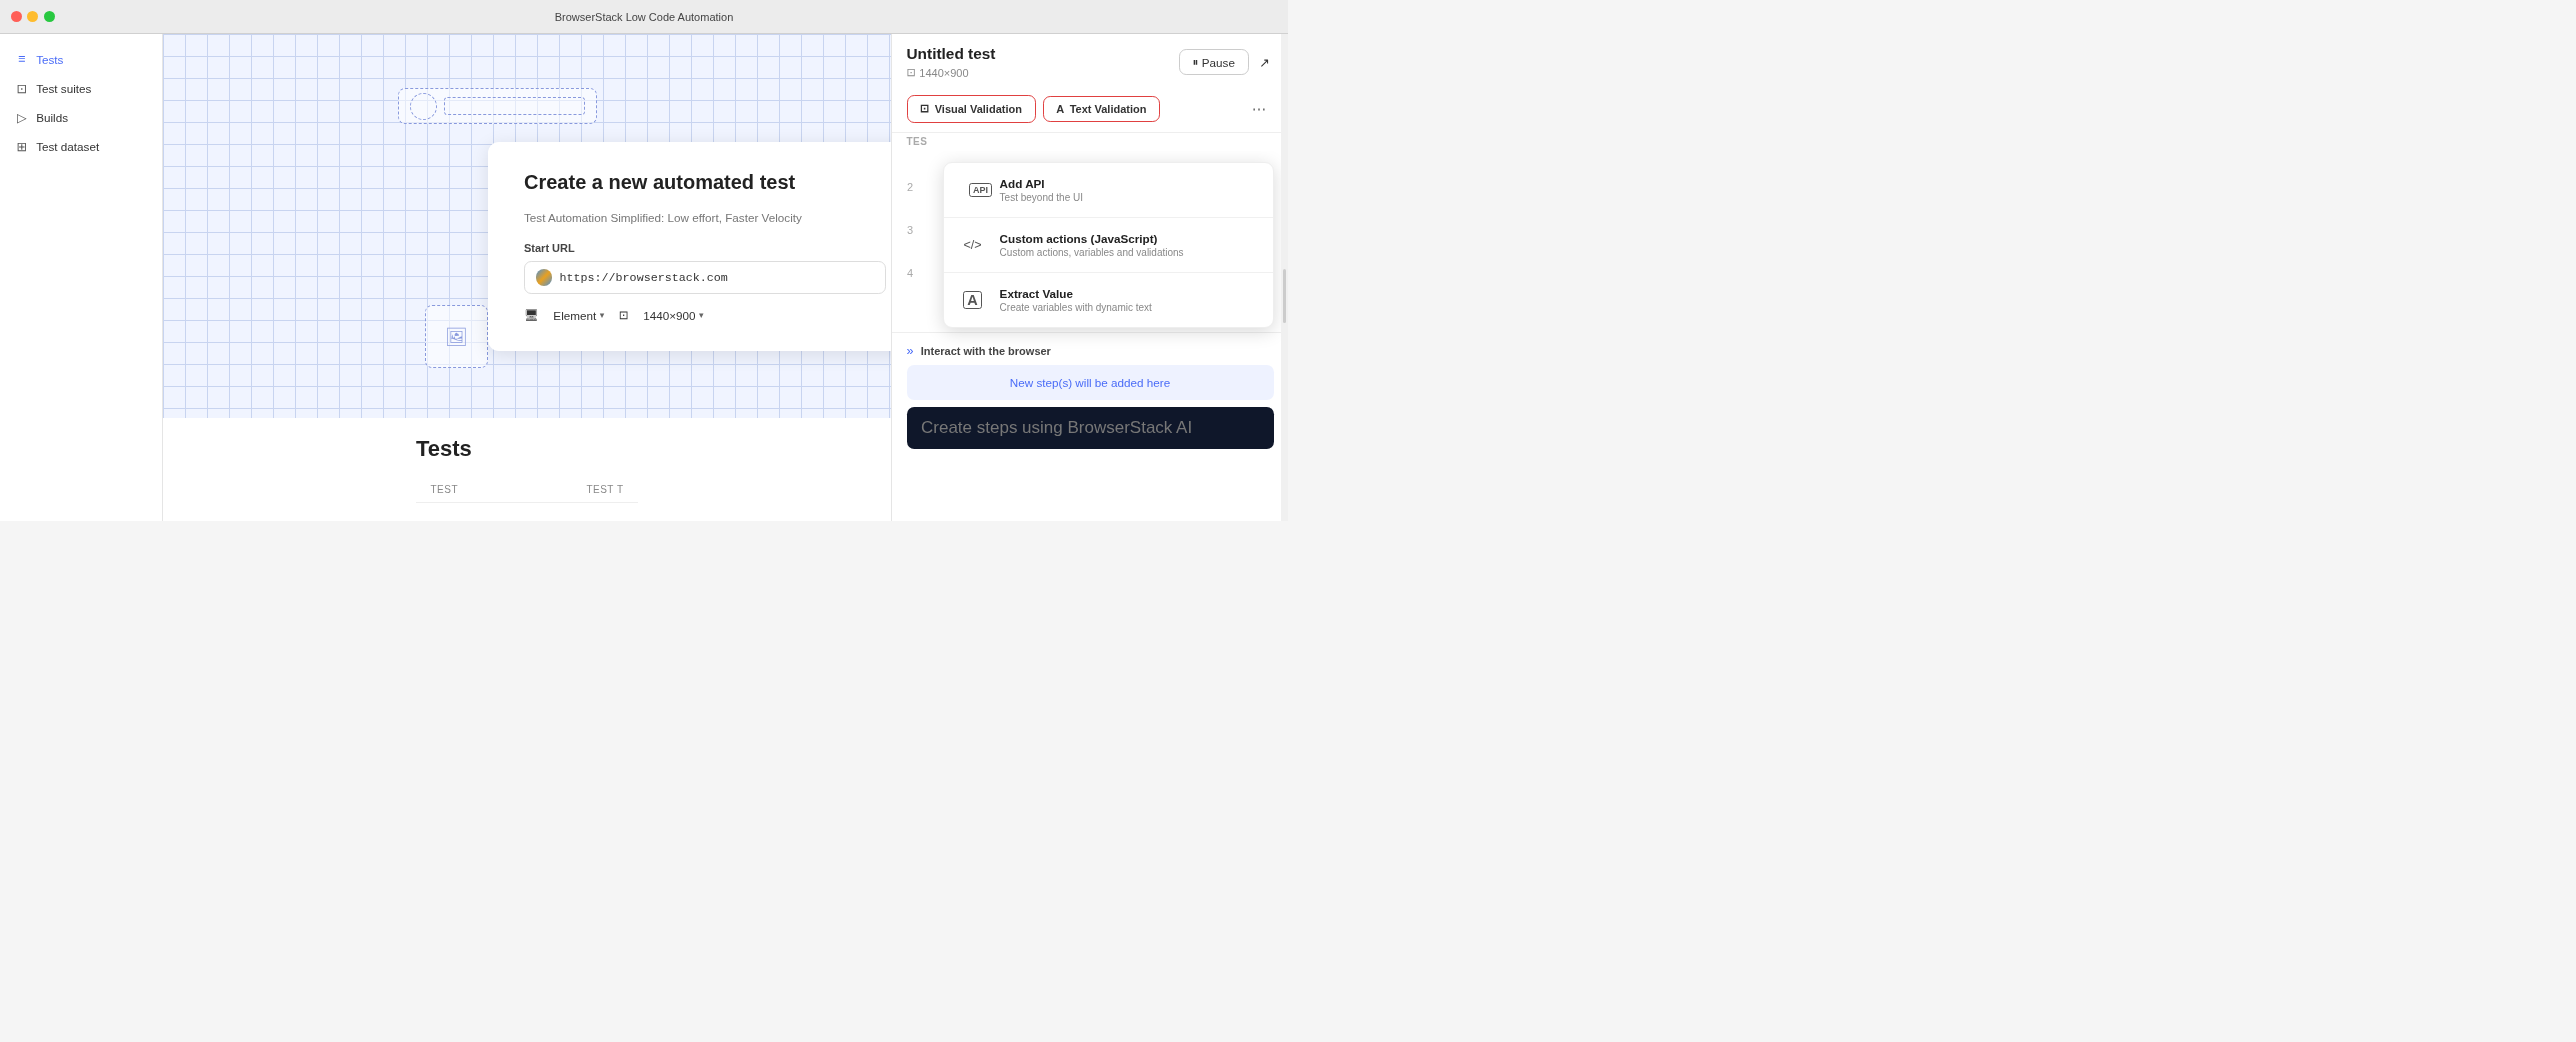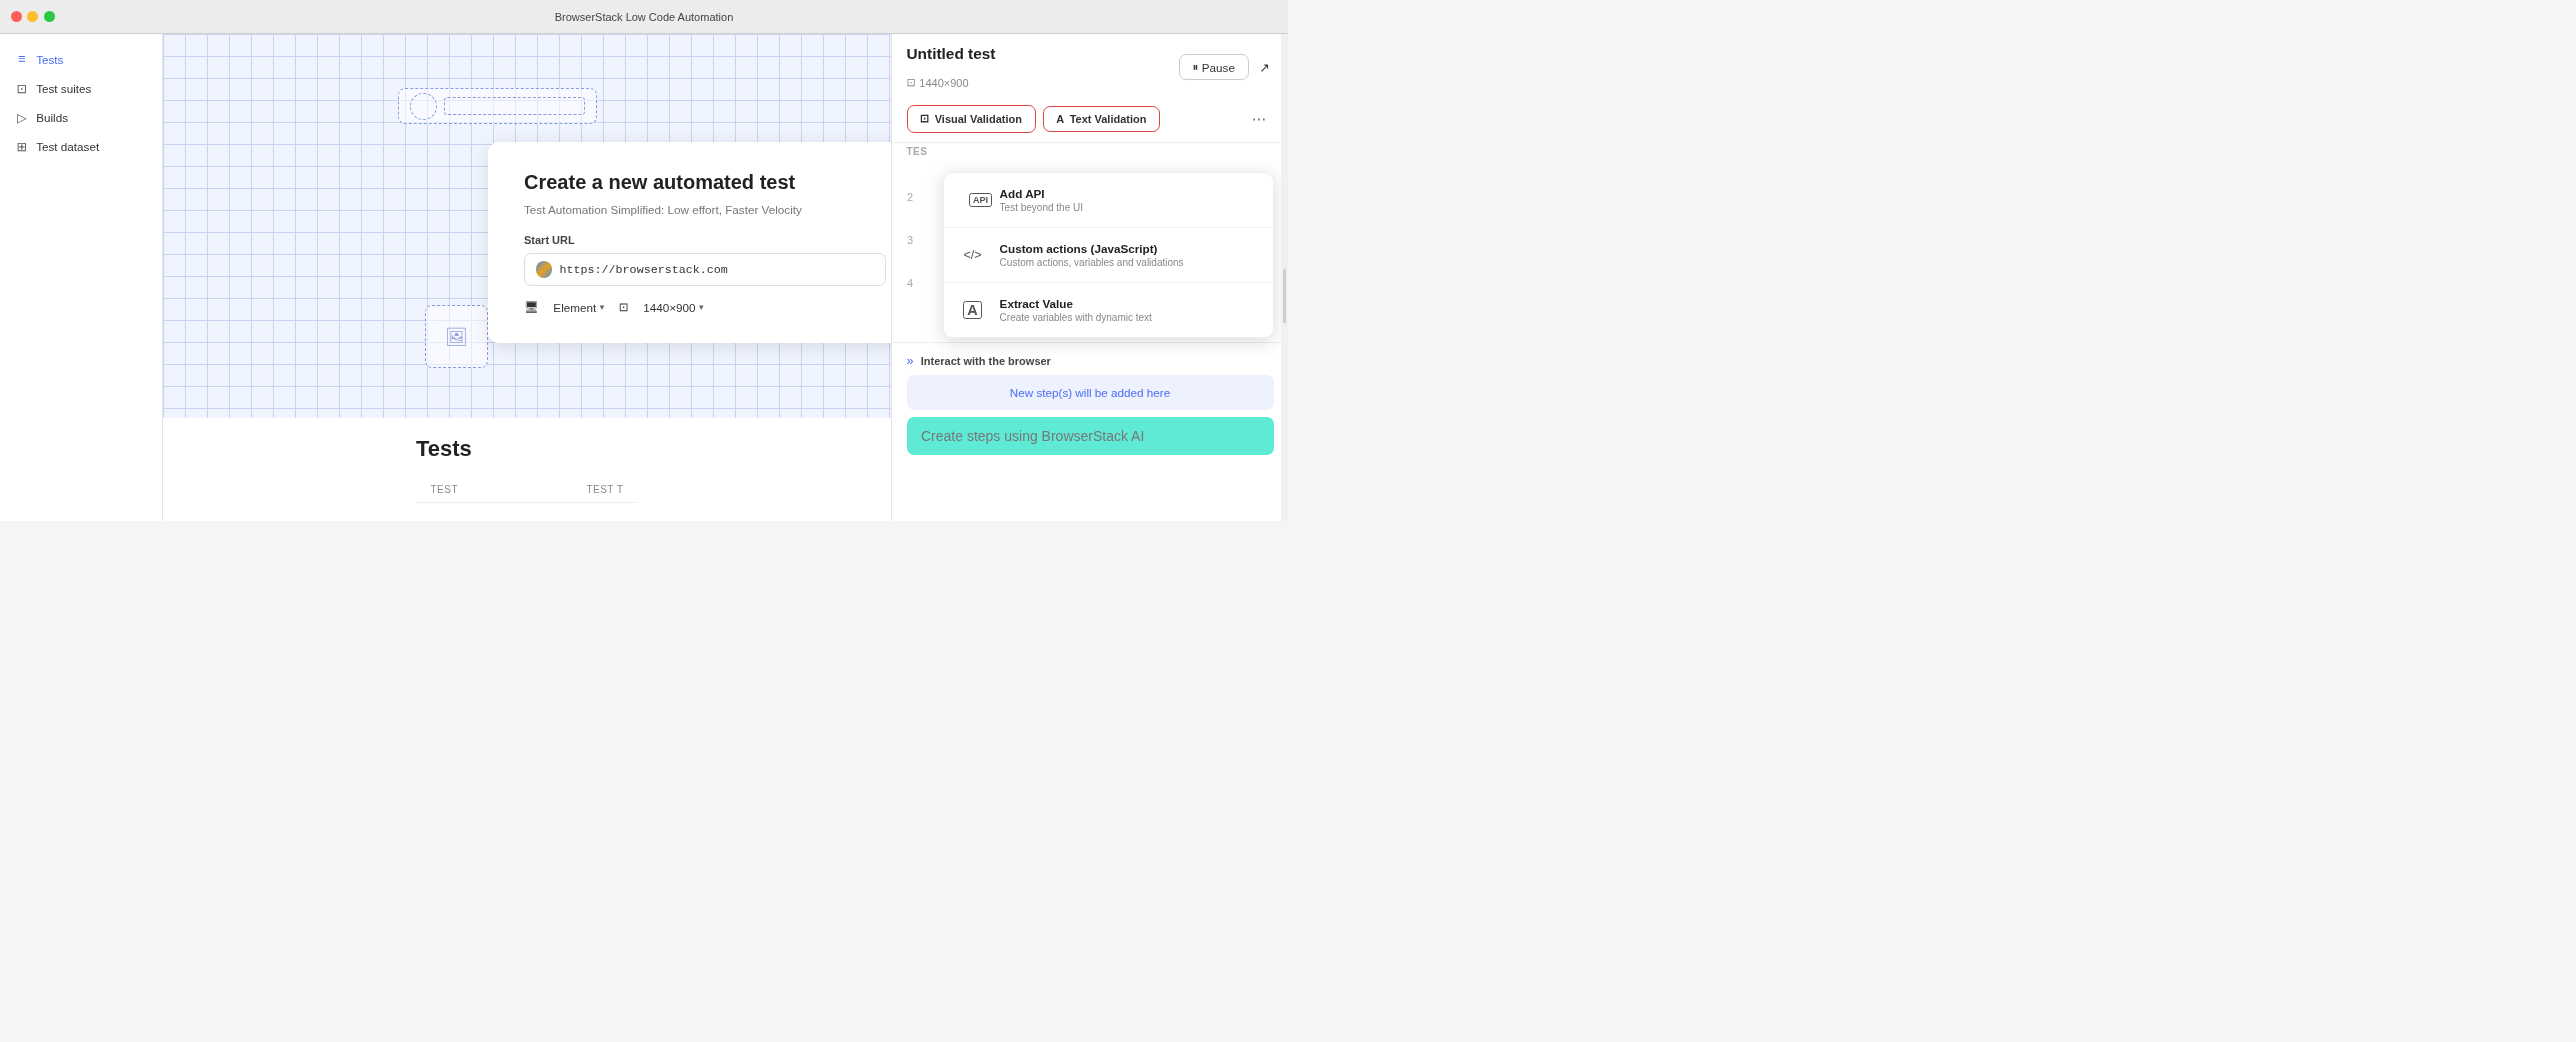--- a/index.html
+++ b/index.html
@@ -151,21 +151,21 @@
       background: white;
       border-radius: 11px;
       padding: 29px 36px;
       box-shadow: 0 3.6px 18px rgba(0,0,0,0.1);
       width: 434px;
     }
     .create-test-title {
       font-size: 20px;
       font-weight: 700;
       color: #222;
-      margin-bottom: 9px;
+      margin-bottom: 17px;
     }
     .create-test-subtitle {
       font-size: 11.7px;
       color: #777;
       margin-bottom: 18px;
     }
     .url-label {
       font-size: 11px;
       font-weight: 600;
       color: #444;
@@ -243,21 +243,21 @@
       display: flex;
       flex-direction: column;
       overflow: hidden;
       flex-shrink: 0;
       position: relative;
     }
     .panel-title {
       font-size: 15.4px;
       font-weight: 700;
       color: #222;
-      margin-bottom: 13px;
+      margin-bottom: 3px;
     }
     .panel-subtitle {
       font-size: 11px;
       color: #888;
       display: flex;
       align-items: center;
       gap: 3.6px;
     }
 
     
@@ -413,24 +413,24 @@
       background: #eef2ff;
       border-radius: 7.2px;
       padding: 11px 14.5px;
       font-size: 11.7px;
       color: #4a6cf7;
       font-weight: 500;
       margin-bottom: 7.2px;
       text-align: center;
     }
     .ai-step-box {
-      background: #5eead4;
+      background: #0f172a;
       border-radius: 7.2px;
       padding: 11px 14.5px;
-      font-size: 14px;
+      font-size: 17px;
       color: #777;
       display: flex;
       align-items: center;
       gap: 7.2px;
     }
 
     
     .scrollbar-strip {
       position: absolute;
       right: 0;

